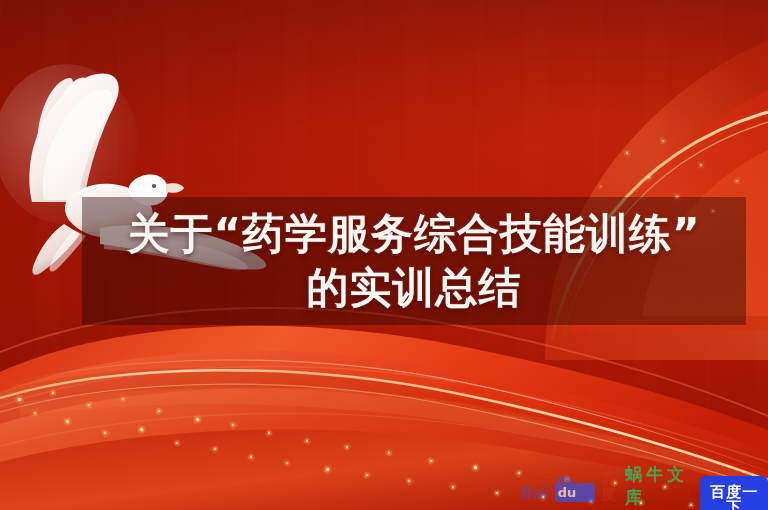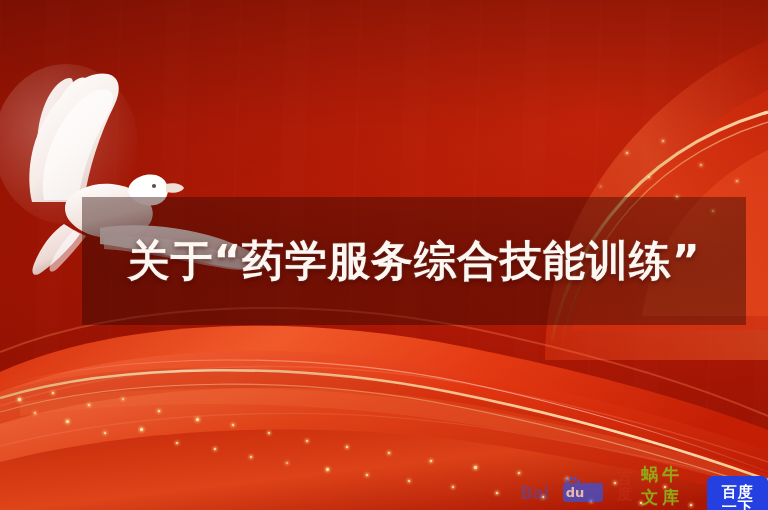--- a/index.html
+++ b/index.html
@@ -104,21 +104,21 @@
     left: 520px;
     bottom: 9px;
     height: 30px;
     display: flex;
     align-items: center;
     gap: 10px;
   }
   #baidu-logo {
     display: flex;
     align-items: flex-end;
-    gap: 14px;
+    gap: 6px;
     opacity: .68;
     transform: translateY(1px);
   }
   #baidu-logo .bai {
     color: #2e57ec;
     font-size: 17px;
     font-weight: 700;
     font-family: "DejaVu Sans", sans-serif;
     line-height: 1;
     opacity: .55;
@@ -145,21 +145,21 @@
   #baidu-logo .cn {
     color: #d4342a;
     font-size: 15px;
     font-weight: 700;
     line-height: 1;
     opacity: .5;
     letter-spacing: -1px;
     font-family: "DejaVu Sans", sans-serif;
   }
   #wm-text {
-    color: #84cc16;
+    color: #22c55e;
     font-size: 17px;
     font-weight: 700;
     letter-spacing: 4px;
     font-family: "DejaVu Sans", "Liberation Sans", sans-serif;
     opacity: .80;
     text-shadow: 0 1px 0 rgba(255,160,120,0.18);
   }
   #search-button {
     background: #2440e0;
     color: #ffffff;
@@ -345,20 +345,21 @@
     <i style="left:662px; top:140px; width:1.5px; height:1.5px; opacity:.7;"></i>
     <i style="left:676px; top:196px; width:2px;   height:2px;  opacity:.85;"></i>
     <i style="left:700px; top:164px; width:1.6px; height:1.6px; opacity:.7;"></i>
     <i style="left:712px; top:210px; width:2.2px; height:2.2px; opacity:.8;"></i>
     <i style="left:736px; top:180px; width:1.7px; height:1.7px; opacity:.65;"></i>
     <i style="left:600px; top:186px; width:1.4px; height:1.4px; opacity:.6;"></i>
   </div>
 
   <div id="title-plate">
     <div class="title-line line1">关于“药学服务综合技能训练”</div>
+    <div class="title-line line2">的实训总结</div>
   </div>
 
   <div id="watermark-bar">
 
     <div id="baidu-logo">
       <span class="bai">Bai</span>
       <span class="du-chip">
         <svg class="paw" viewBox="0 0 32 18">
           <ellipse cx="6" cy="9" rx="3.4" ry="5" fill="#2e57ec" transform="rotate(-18 6 9)"></ellipse>
           <ellipse cx="14" cy="5.5" rx="3.2" ry="4.6" fill="#2e57ec" transform="rotate(-6 14 5.5)"></ellipse>

